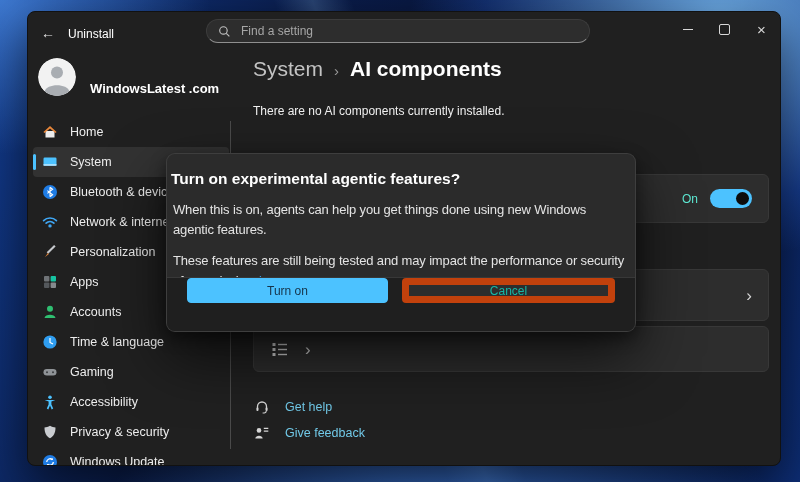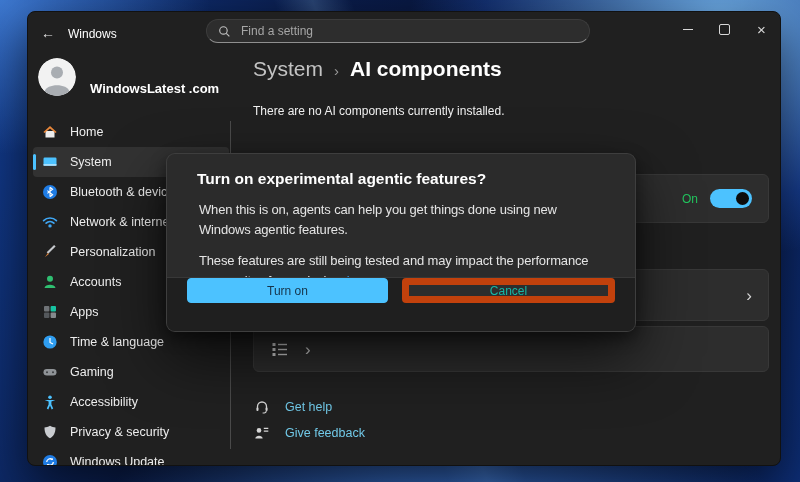--- a/index.html
+++ b/index.html
@@ -44,58 +44,58 @@
   .divider{position:absolute;left:202px;top:109px;width:1px;height:328px;background:#555;opacity:.8;z-index:1}
 
   
   .breadcrumb{position:absolute;left:225px;top:45px;font-size:21px;display:flex;gap:11px;align-items:baseline;z-index:2}
   .crumb-parent{color:#c3c3c3;cursor:pointer}
   .crumb-sep{color:#9a9a9a;font-size:15px}
   .crumb-current{color:#fff;font-weight:bold}
   .empty-note{position:absolute;left:225px;top:92px;font-size:12px;color:#f0f0f0;z-index:2}
   .card{position:absolute;left:225px;width:516px;background:#2d2d2d;border:1px solid #383838;border-radius:6px;box-sizing:border-box;z-index:2}
   .card-toggle{top:162px;height:49px;display:flex;align-items:center;justify-content:flex-end;gap:12px;padding:0 16px}
-  .toggle-state{color:#22c55e;font-size:12px}
+  .toggle-state{color:#5eead4;font-size:12px}
   .toggle{width:42px;height:19px;border-radius:10px;background:#4cc2ff;position:relative;cursor:pointer}
   .toggle .knob{position:absolute;right:3px;top:3px;width:13px;height:13px;border-radius:50%;background:#0d0d0d}
   .card-row2{top:257px;height:52px;display:flex;align-items:center;justify-content:flex-end;padding:0 16px}
   .card-installed{top:314px;height:46px;display:flex;align-items:center;gap:16px;padding:0 16px}
   .row-chevron{color:#d4d4d4;font-size:17px;line-height:1;cursor:pointer}
   .row-texts{flex:1;display:flex;flex-direction:column;gap:2px}
   .row-title{color:#fff;font-size:12.5px}
   .row-sub{color:#9f9f9f;font-size:11px}
   .help-link{position:absolute;left:225px;display:flex;align-items:center;gap:14px;z-index:2;cursor:pointer}
   .help-link .label{color:#71c9e8;font-size:12.5px}
   .hl-1{top:386px}.hl-2{top:412px}
 
   
   .dialog{position:absolute;left:138px;top:141px;width:470px;height:179px;background:#2b2b2b;
     border:1px solid rgba(255,255,255,.09);border-radius:9px;box-sizing:border-box;overflow:hidden;z-index:10;
     box-shadow:0 26px 60px rgba(0,0,0,.62), 0 6px 16px rgba(0,0,0,.45)}
-  .dialog-body{padding:16px 30px}
+  .dialog-body{padding:16px 4px}
   .dialog-title{color:#fff;font-size:15.5px;font-weight:bold;margin:0 0 12px 0}
   .dialog p{margin:2px;color:#e4e4e4;font-size:13px;letter-spacing:-.15px;line-height:1.5}
   .dialog p + p{margin-top:12px}
   .learn-more{color:#3a96dd;cursor:pointer}
   .dialog-footer{position:absolute;left:0;right:0;bottom:0;height:54px;background:#1f1f1f;border-top:1px solid #383838;
     display:flex;align-items:flex-start;gap:14px;padding:0 20px;box-sizing:border-box}
   .btn{flex:1;height:25px;border-radius:4px;display:flex;align-items:center;justify-content:center;
     font-size:12px;cursor:pointer;box-sizing:border-box}
   .btn-primary{background:#4cc2ff;color:#16344a;border:1px solid #4cc2ff}
   .btn-secondary{background:#2d2d2d;color:#14b8a6;border:7px solid #c2410c}
 </style>
 </head>
 <body>
 
 <div class="window">
 
   <div class="back-btn">
       <span>←</span>
     </div>
-  <div class="app-title">Windows</div>
+  <div class="app-title">Uninstall</div>
   <div class="searchbox">
     <span class="nav-icon" style="width:13px;height:13px">
       <svg viewBox="0 0 16 16" width="13" height="13">
           <circle cx="6.7" cy="6.7" r="4.6" fill="none" stroke="#c2c2c2" stroke-width="1.4"></circle>
           <line x1="10.2" y1="10.2" x2="14" y2="14" stroke="#c2c2c2" stroke-width="1.4"></line>
         </svg>
     </span>
     <input value="" placeholder="Find a setting" style="">
   </div>
   <div class="win-controls">
@@ -164,36 +164,36 @@
           <svg viewBox="0 0 16 16" width="16" height="16">
             <path d="M13.6 2.4 6.2 9.8 4.7 8.3l7.4-7.4z" fill="#c6c9cd"></path>
             <path d="M5.9 9.1l1 1L2.8 13.2z" fill="#e8873a"></path>
           </svg>
         </span>
       <span>Personalization</span>
     </div>
     <div class="nav-item">
       <span class="nav-icon">
           <svg viewBox="0 0 16 16" width="16" height="16">
-            <circle cx="8" cy="4.8" r="3" fill="#2fbf71"></circle>
-            <path d="M2.5 14c.7-4.4 10.3-4.4 11 0z" fill="#2fbf71"></path>
-          </svg>
-        </span>
-      <span>Accounts</span>
-    </div>
-    <div class="nav-item">
-      <span class="nav-icon">
-          <svg viewBox="0 0 16 16" width="16" height="16">
             <rect x="2" y="2" width="5.4" height="5.4" rx="1" fill="#6f7377"></rect>
             <rect x="8.6" y="2" width="5.4" height="5.4" rx="1" fill="#17c3a2"></rect>
             <rect x="2" y="8.6" width="5.4" height="5.4" rx="1" fill="#54585c"></rect>
             <rect x="8.6" y="8.6" width="5.4" height="5.4" rx="1" fill="#85898d"></rect>
           </svg>
         </span>
       <span>Apps</span>
+    </div>
+    <div class="nav-item">
+      <span class="nav-icon">
+          <svg viewBox="0 0 16 16" width="16" height="16">
+            <circle cx="8" cy="4.8" r="3" fill="#2fbf71"></circle>
+            <path d="M2.5 14c.7-4.4 10.3-4.4 11 0z" fill="#2fbf71"></path>
+          </svg>
+        </span>
+      <span>Accounts</span>
     </div>
     <div class="nav-item">
       <span class="nav-icon">
           <svg viewBox="0 0 16 16" width="16" height="16">
             <circle cx="8" cy="8" r="6.6" fill="#2f9df0"></circle>
             <path d="M8 4v4.4l3 1.7" stroke="#fff" stroke-width="1.2" fill="none"></path>
           </svg>
         </span>
       <span>Time &amp; language</span>
     </div>

